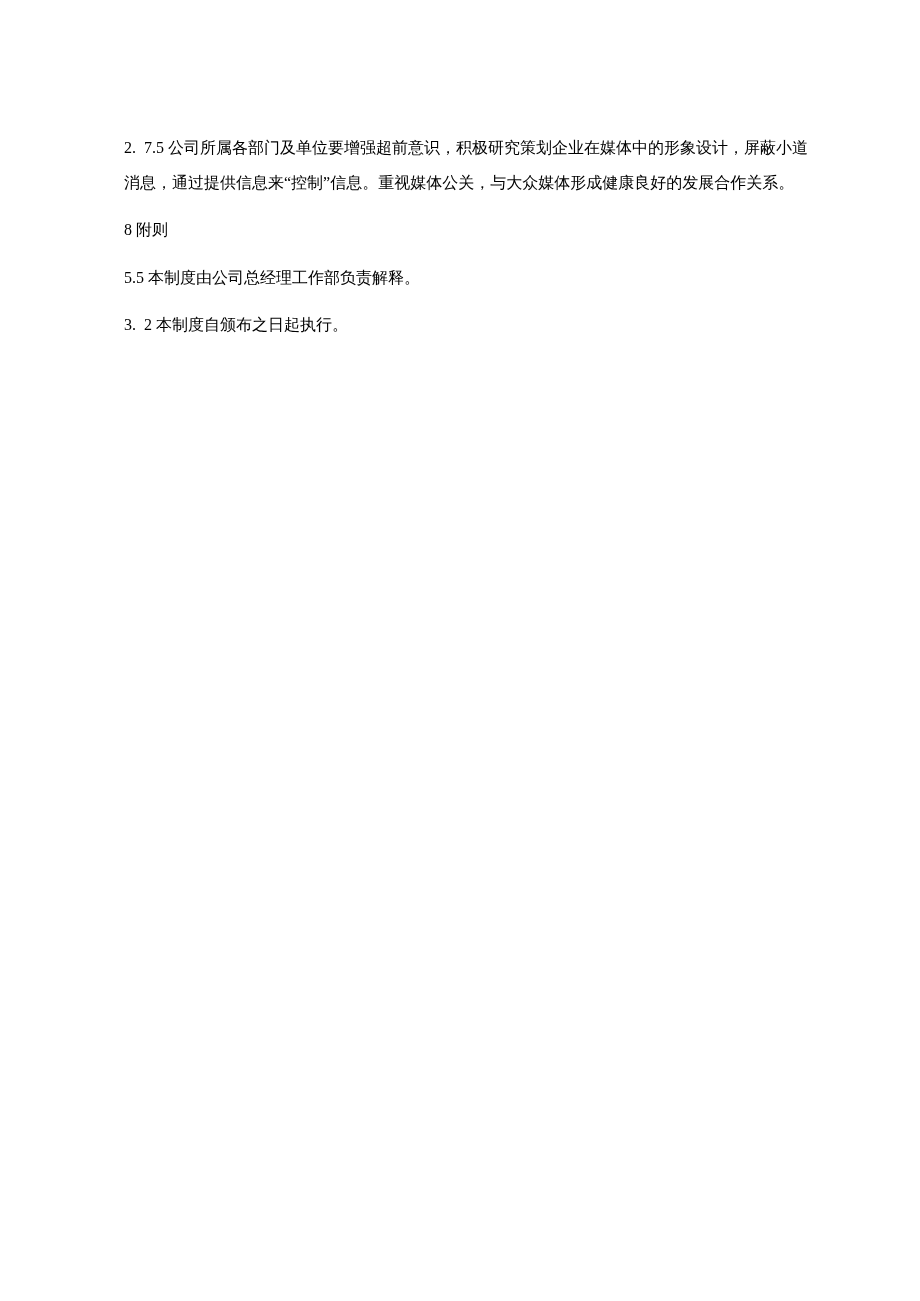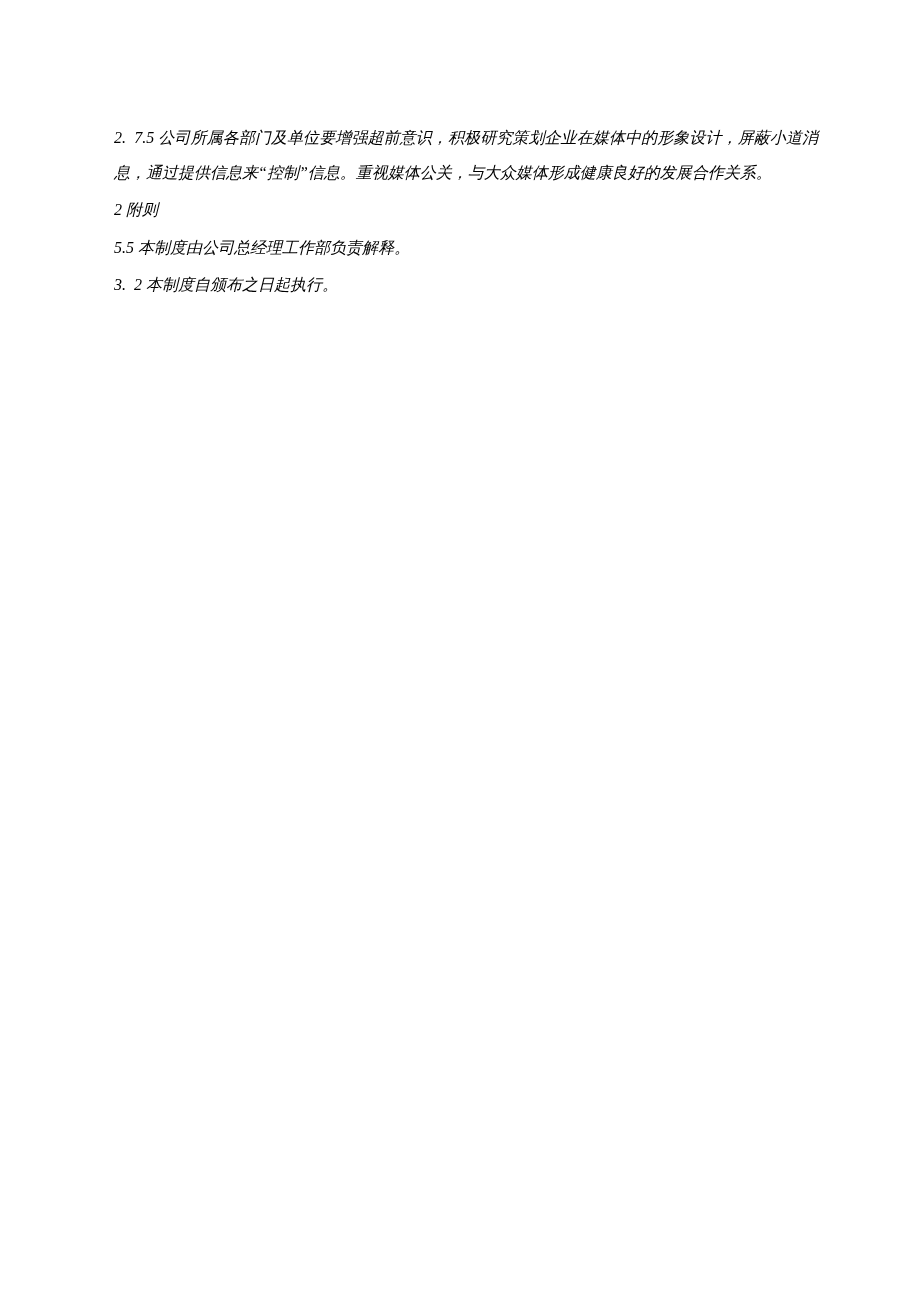--- a/index.html
+++ b/index.html
@@ -12,23 +12,22 @@
       height: 1301px;
       background: #ffffff;
       font-family: "SimSun", "宋体", serif;
       font-size: 16px;
       color: #000000;
       line-height: 2.2;
       padding: 118px 100px 0 112px;
       text-align: justify;
     }
     .para {
-      margin: 2px;
-      font-style: italic;
+      margin: 12px;
     }
   </style>
 </head>
 <body>
 
 <p class="para">2.&nbsp; 7.5 公司所属各部门及单位要增强超前意识，积极研究策划企业在媒体中的形象设计，屏蔽小道消息，通过提供信息来“控制”信息。重视媒体公关，与大众媒体形成健康良好的发展合作关系。</p>
-<p class="para">2 附则</p>
+<p class="para">8 附则</p>
 <p class="para">5.5 本制度由公司总经理工作部负责解释。</p>
 <p class="para">3.&nbsp; 2 本制度自颁布之日起执行。</p>
 
 </body></html>

